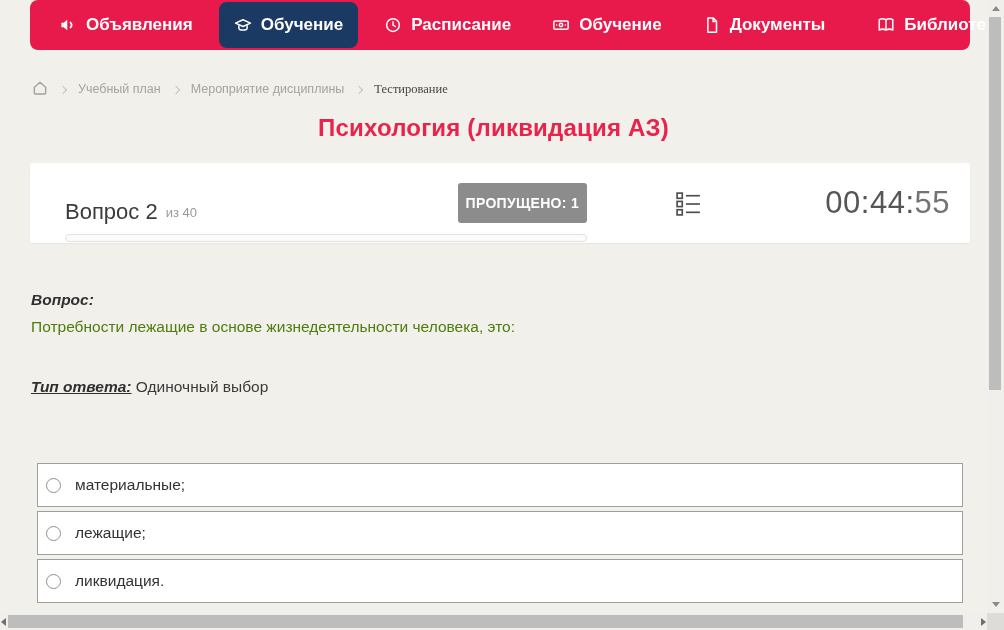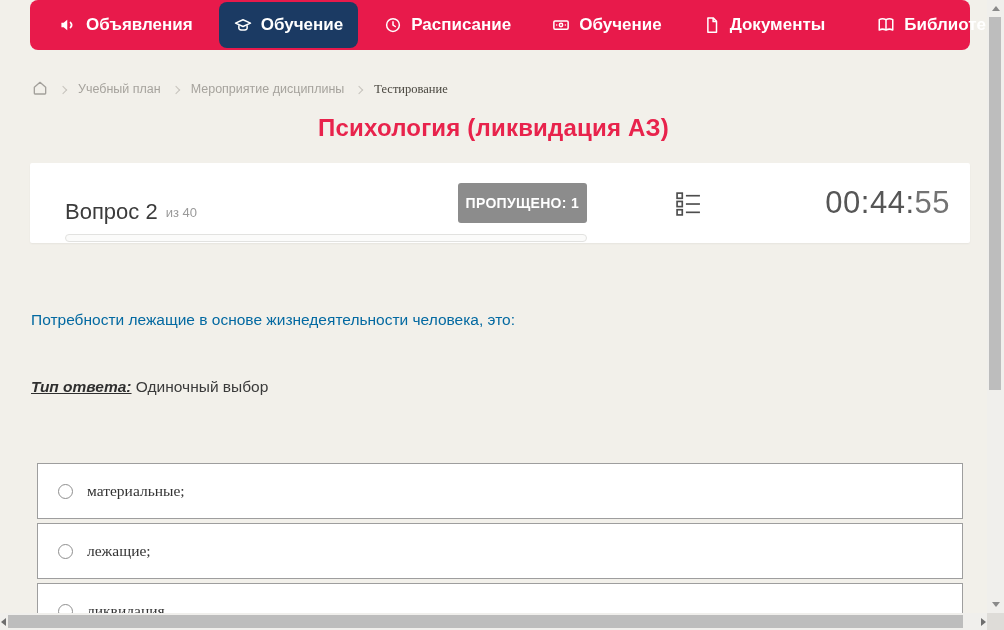--- a/index.html
+++ b/index.html
@@ -83,29 +83,29 @@
     width:28px;height:28px;cursor:pointer;
   }
   .q-timer{
     position:absolute;right:20px;top:22px;
     font-size:31px;color:#565656;letter-spacing:.5px;
   }
   .q-timer .secs{color:#737373;}
   
   .question-block{position:absolute;left:31px;top:291px;width:930px;}
   .q-label{font-size:15.5px;font-weight:700;font-style:italic;color:#2f2f2f;}
-  .q-text{font-size:15.5px;color:#0369a1;margin-top:20px;}
+  .q-text{font-size:15.5px;color:#4d7c0f;margin-top:9px;}
   .answer-type{position:absolute;left:31px;top:378px;font-size:15.5px;color:#3a3a3a;}
   .answer-type b{font-style:italic;color:#2f2f2f;text-decoration:underline;}
   
   .options{position:absolute;left:37px;top:463px;width:926px;display:flex;flex-direction:column;gap:4px;}
   .option{
     background:#fff;border:1px solid #9e9e9e;
-    height:56px;display:flex;align-items:center;
-    padding-left:20px;gap:14px;cursor:pointer;font-family:Liberation Serif, serif;
+    height:44px;display:flex;align-items:center;
+    padding-left:8px;gap:14px;cursor:pointer;
   }
   .radio{
     width:15px;height:15px;border-radius:50%;
     border:1px solid #8f8f8f;background:#fff;flex:0 0 auto;cursor:pointer;
   }
   .option-label{font-size:15.5px;color:#333;}
   
   .vscroll{
     position:absolute;right:0;top:0;width:17px;height:613px;
     background:#f0efec;z-index:10;cursor:pointer;
@@ -231,20 +231,21 @@
           <rect x="2" y="19" width="5" height="5"></rect>
           <path d="M10.5 21.5H24"></path>
         </svg></span>
   </div>
   <div class="q-timer">
     <span>00:44:</span><span class="secs">55</span>
   </div>
 </div>
 
 <div class="question-block">
+  <div class="q-label">Вопрос:</div>
   <div class="q-text">Потребности лежащие в основе жизнедеятельности человека, это:</div>
 </div>
 <div class="answer-type">
   <b>Тип ответа:</b>
   <span>Одиночный выбор</span>
 </div>
 
 <div class="options">
   <div class="option">
     <span class="radio"></span>

